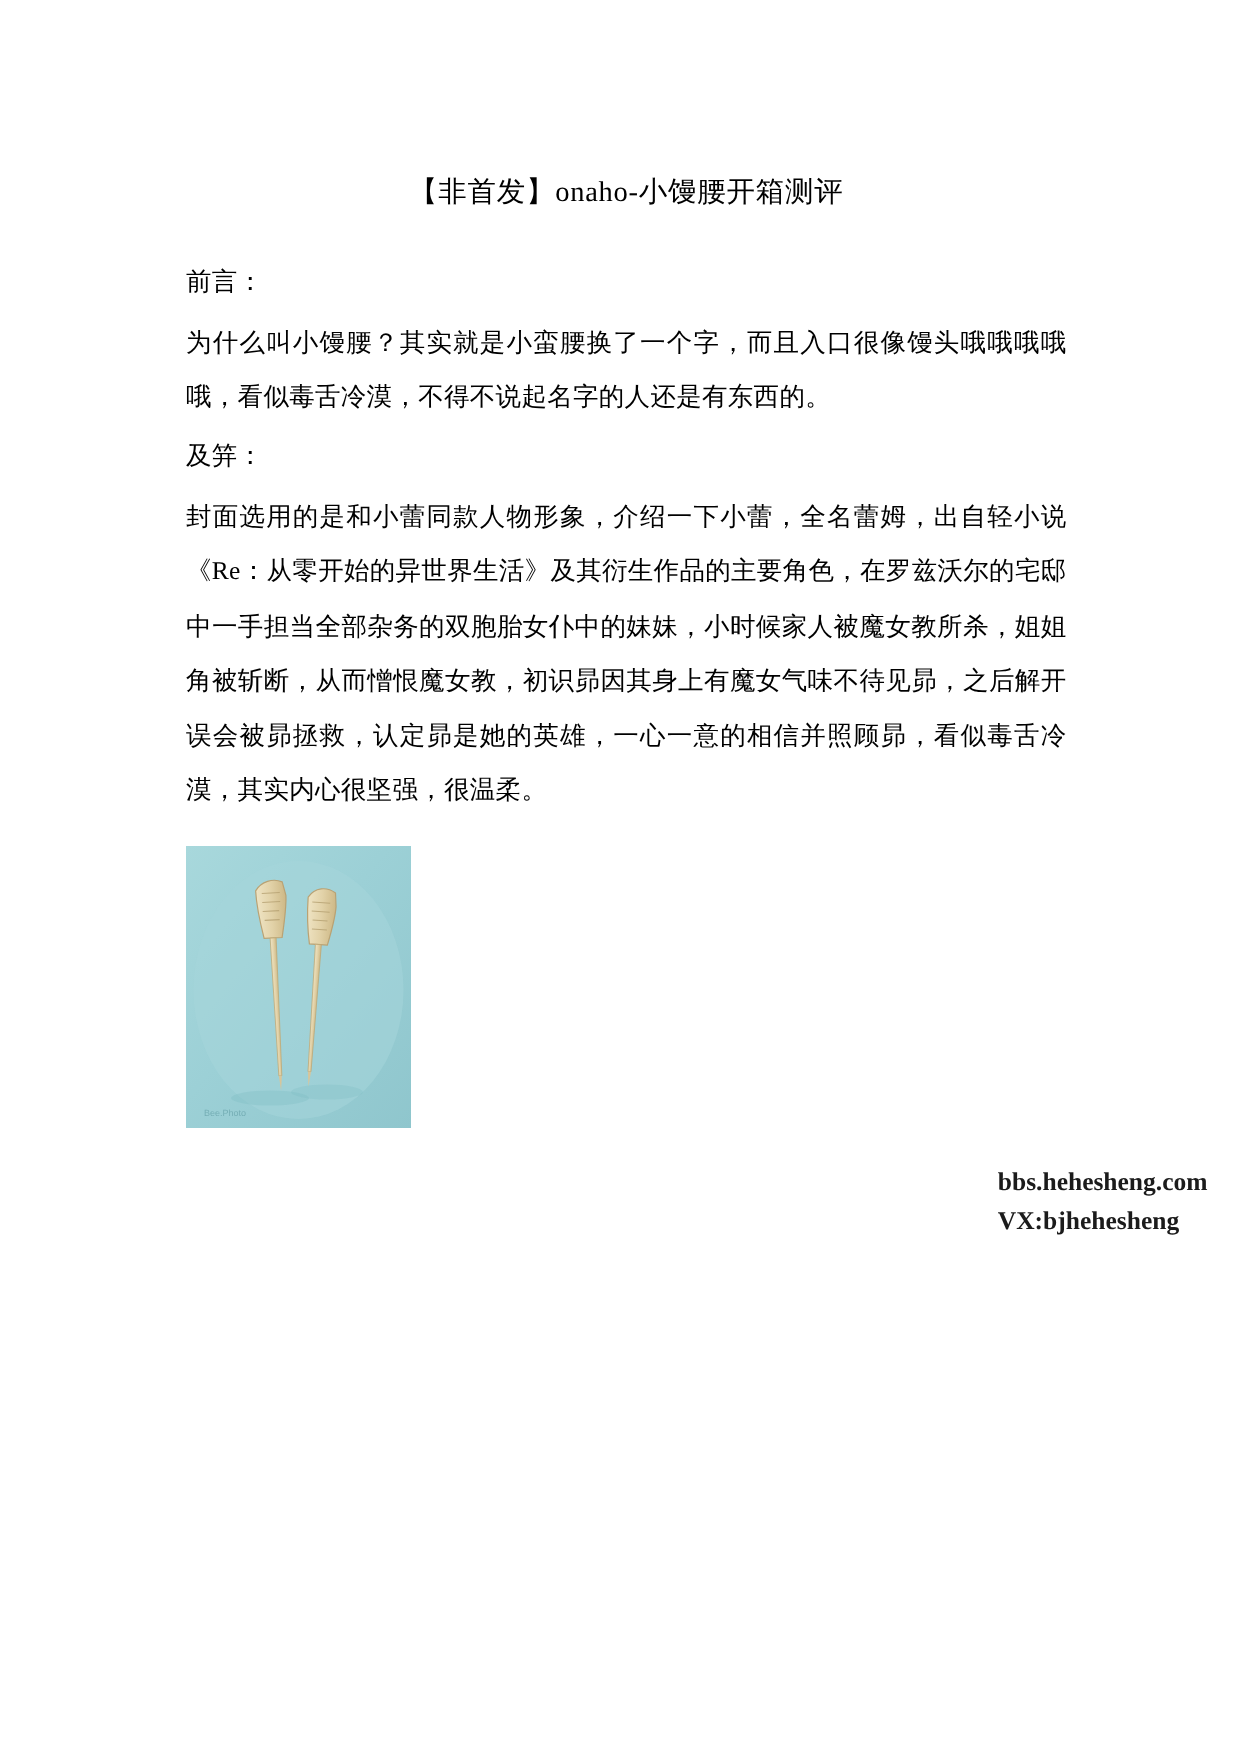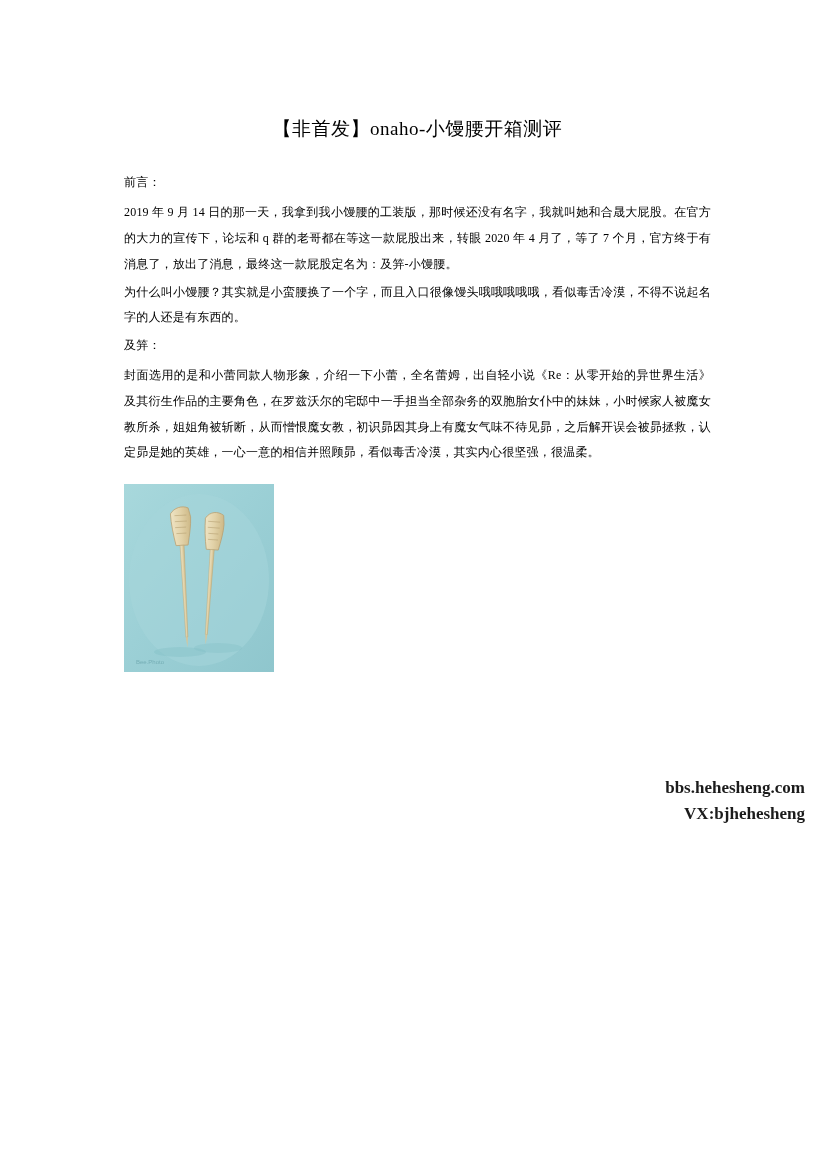--- a/index.html
+++ b/index.html
@@ -25,21 +25,21 @@
   }
   .doc-title {
     text-align: center;
     font-size: 19px;
     font-weight: normal;
     letter-spacing: 0.5px;
     margin: 18px 0 26px 0;
     line-height: 1.6;
   }
   .para {
-    font-size: 12px;
+    font-size: 17px;
     line-height: 2.15;
     text-align: justify;
     text-justify: inter-ideograph;
     margin: 0 0 2px 0;
     letter-spacing: 0.2px;
   }
   .para.lead {
     margin-bottom: 4px;
   }
   .image-block {
@@ -52,42 +52,41 @@
     width: 150px;
     height: 188px;
     display: block;
     background: #9fd2d8;
     border: 0;
   }
   .watermark {
     position: absolute;
     right: 26px;
     bottom: 26px;
-    text-align: right;
+    text-align: left;
     font-family: "Liberation Serif", "DejaVu Serif", serif;
     font-weight: bold;
     font-size: 17px;
     line-height: 1.5;
     color: #1b1b1b;
   }
   .watermark .wm-line {
     display: block;
     white-space: nowrap;
   }
 </style>
 </head>
 <body>
 
 <div class="page">
 
   <h1 class="doc-title">【非首发】onaho-小馒腰开箱测评</h1>
 
   <p class="para lead">前言：</p>
 
-  <p class="para">2019 年 9 月 14 日的那一天，我拿到我小馒腰的工装版，那时候还没有名字，我就叫她和合晟大屁股。在官方的大力的宣传下，论坛和 q 群的老哥都在等这一款屁股出来，转眼 2020 年 4 月了，等了 7 个月，官方终于有消息了，放出了消息，最终这一款屁股定名为：及笄-小馒腰。</p>
 
   <p class="para">为什么叫小馒腰？其实就是小蛮腰换了一个字，而且入口很像馒头哦哦哦哦哦，看似毒舌冷漠，不得不说起名字的人还是有东西的。</p>
 
   <p class="para lead">及笄：</p>
 
   <p class="para">封面选用的是和小蕾同款人物形象，介绍一下小蕾，全名蕾姆，出自轻小说《Re：从零开始的异世界生活》及其衍生作品的主要角色，在罗兹沃尔的宅邸中一手担当全部杂务的双胞胎女仆中的妹妹，小时候家人被魔女教所杀，姐姐角被斩断，从而憎恨魔女教，初识昴因其身上有魔女气味不待见昴，之后解开误会被昴拯救，认定昴是她的英雄，一心一意的相信并照顾昴，看似毒舌冷漠，其实内心很坚强，很温柔。</p>
 
 
   <div class="image-block">
     <svg class="hairpin-photo" viewBox="0 0 150 188" xmlns="http://www.w3.org/2000/svg">

